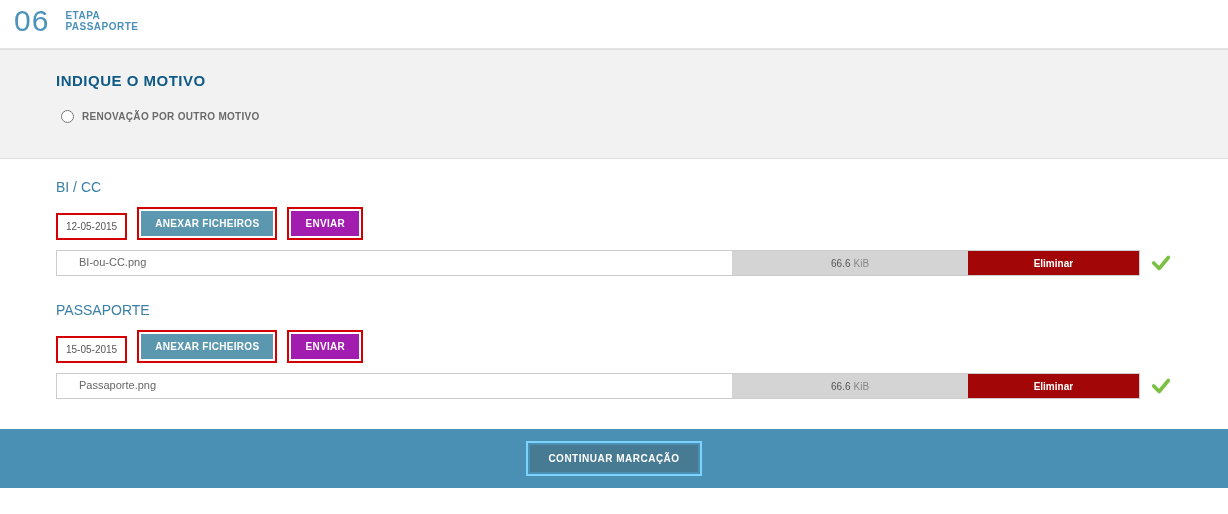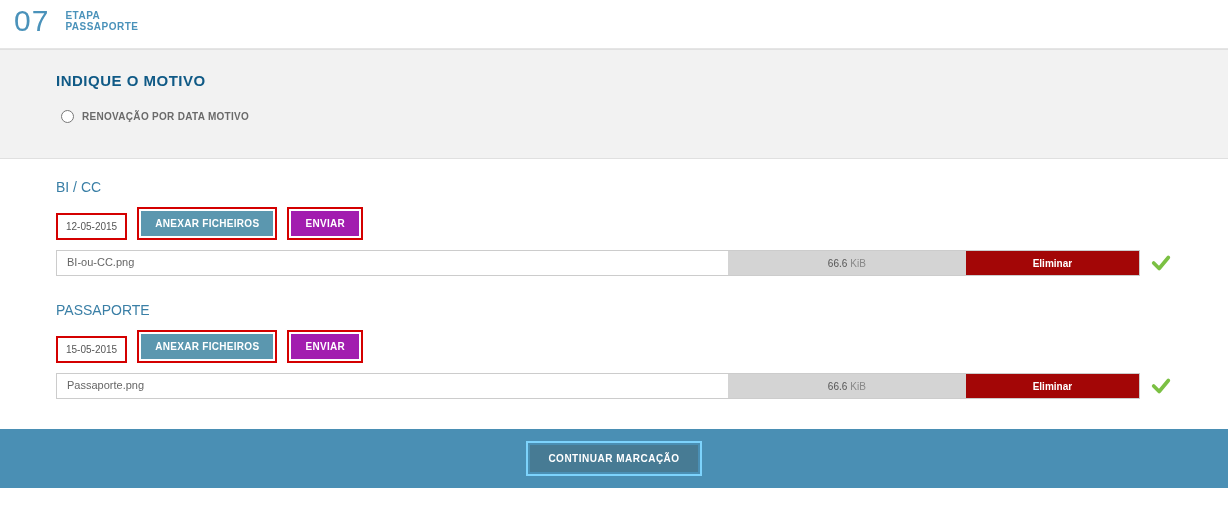--- a/index.html
+++ b/index.html
@@ -25,52 +25,52 @@
   .doc-title { font-size: 14px; color: #3a7fa6; margin-bottom: 12px; }
 
   .controls-row { display: flex; align-items: flex-end; gap: 10px; margin-bottom: 10px; }
   .date-box { border: 2px solid #d40000; padding: 6px 8px; font-size: 10px; color: #555; background: #fff; min-width: 62px; text-align:center; }
   .btn { border: none; padding: 7px 14px; font-size: 10px; font-weight: bold; color: #fff; cursor: pointer; letter-spacing: 0.3px; }
   .btn-attach { background: #5b97af; }
   .btn-send { background: #a21caf; }
   .btn-wrap-red { border: 2px solid #d40000; padding: 2px; display:inline-block; }
 
   .file-row { display: flex; align-items: center; gap: 10px; }
-  .file-bar { display: flex; flex: 1; border: 1px solid #ccc; height: 26px; background: #fff; }
+  .file-bar { display: flex; flex: 1; border: 1px solid #ccc; height: 26px; background: #fff; padding-left: 12px; }
   .file-name { flex: 0 0 62%; padding: 5px 10px; font-size: 11px; color: #666; background:#fff; }
   .file-prog { flex: 0 0 22%; background: #d4d4d4; display:flex; align-items:center; justify-content:center; font-size: 10px; color:#555; }
   .file-prog .unit { color:#888; margin-left:3px; }
   .file-del { flex: 0 0 16%; background: #a30606; color:#fff; display:flex; align-items:center; justify-content:center; font-size:10px; font-weight:bold; cursor:pointer; }
 
   .check-icon { width: 22px; height: 22px; flex-shrink:0; }
   .check-icon svg { width:100%; height:100%; }
 
   .footer-bar { background: #4a8fb4; margin-top: 24px; padding: 12px 0; display:flex; justify-content:center; }
   .btn-continue-wrap { border: 2px solid #7dd3fc; padding: 2px; }
   .btn-continue { background: #477b94; color:#fff; border:none; padding: 8px 18px; font-size: 10px; font-weight:bold; letter-spacing:0.5px; cursor:pointer; }
 </style>
 </head>
 <body>
 
 <div class="header-bar">
-  <div class="step-num">07</div>
+  <div class="step-num">06</div>
   <div class="step-labels">
     <span class="step-label-top">ETAPA</span>
     <span class="step-label-bot">PASSAPORTE</span>
   </div>
 </div>
 
 <div class="section-gray">
   <div class="inner">
     <div class="section-title">INDIQUE O MOTIVO</div>
 
 
     <div class="radio-row" style="padding:3px 5px;">
       <input type="radio" name="motivo" style="">
-      <span class="radio-label">RENOVAÇÃO POR DATA MOTIVO</span>
+      <span class="radio-label">RENOVAÇÃO POR OUTRO MOTIVO</span>
     </div>
   </div>
 </div>
 
 <div class="doc-section">
   <div class="doc-title">BI / CC</div>
   <div class="controls-row">
     <span class="date-box">12-05-2015</span>
     <span class="btn-wrap-red">
       <button class="btn btn-attach">ANEXAR FICHEIROS</button>

